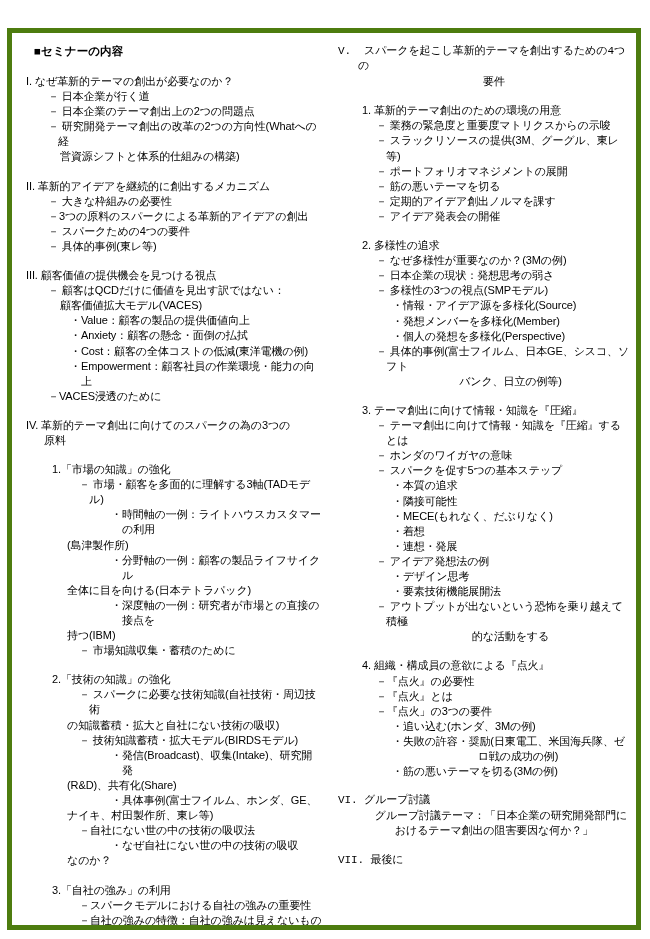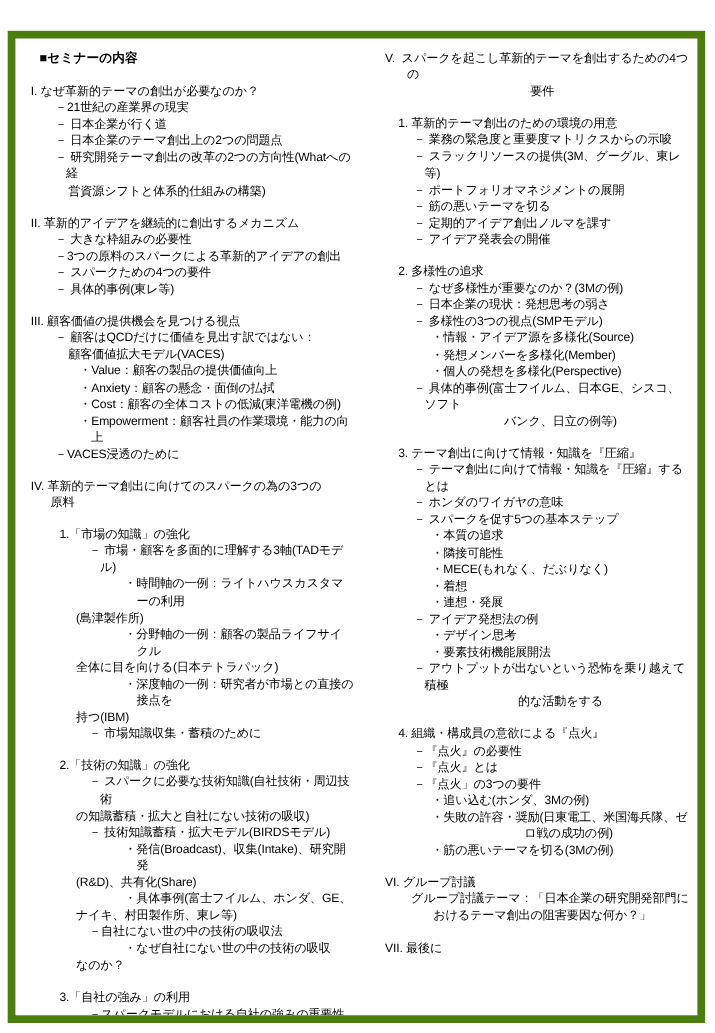--- a/index.html
+++ b/index.html
@@ -14,21 +14,21 @@
     font-family: "Liberation Sans", "DejaVu Sans", sans-serif;
     color: #000000;
     -webkit-font-smoothing: none;
   }
   .page {
     position: absolute;
     left: 7px;
     top: 28px;
     width: 634px;
     height: 902px;
-    border: 7px solid #4d7c0f;
+    border: 5px solid #4d7c0f;
     box-sizing: border-box;
     background: #ffffff;
     overflow: hidden;
   }
   .cols {
     display: flex;
     flex-direction: row;
     align-items: flex-start;
     width: 100%;
     height: 100%;
@@ -96,38 +96,37 @@
     padding-left: 11px;
     text-indent: -11px;
     margin-left: 85px;
   }
   
   .lvl-plain   { margin-left: 18px; }
   .lvl-plain2  { margin-left: 34px; }
   .lvl-plain3  { margin-left: 41px; }
 
   
-  .r-roman  { padding-left: 20px; text-indent: -20px; margin-left: 14px; }
+  .r-roman  { padding-left: 20px; text-indent: -20px; margin-left: 2px; font-family: Liberation Mono, monospace; }
   .r-num    { padding-left: 13px; text-indent: -13px; margin-left: 26px; }
   .r-dash   { padding-left: 10px; text-indent: -10px; margin-left: 40px; }
   .r-dot    { padding-left: 11px; text-indent: -11px; margin-left: 56px; }
   .r-plain  { margin-left: 22px; text-align: center; }
   .gap-md { height: 14px; }
 </style>
 </head>
 <body>
 
 <div class="page">
   <div class="cols">
 
     <div class="col col-left">
       <div class="doc-title">■セミナーの内容</div>
       <div class="block" id="left-block">
           <div class="ln lvl-roman">I. なぜ革新的テーマの創出が必要なのか？</div>
-          <div class="ln lvl-dashA">－21世紀の産業界の現実</div>
           <div class="ln lvl-dashA">－ 日本企業が行く道</div>
           <div class="ln lvl-dashA">－ 日本企業のテーマ創出上の2つの問題点</div>
           <div class="ln lvl-dashA">－ 研究開発テーマ創出の改革の2つの方向性(Whatへの経</div>
           <div class="ln lvl-plain2">営資源シフトと体系的仕組みの構築)</div>
           <div class="gap-md"></div>
           <div class="ln lvl-roman">II. 革新的アイデアを継続的に創出するメカニズム</div>
           <div class="ln lvl-dashA">－ 大きな枠組みの必要性</div>
           <div class="ln lvl-dashA">－3つの原料のスパークによる革新的アイデアの創出</div>
           <div class="ln lvl-dashA">－ スパークための4つの要件</div>
           <div class="ln lvl-dashA">－ 具体的事例(東レ等)</div>

